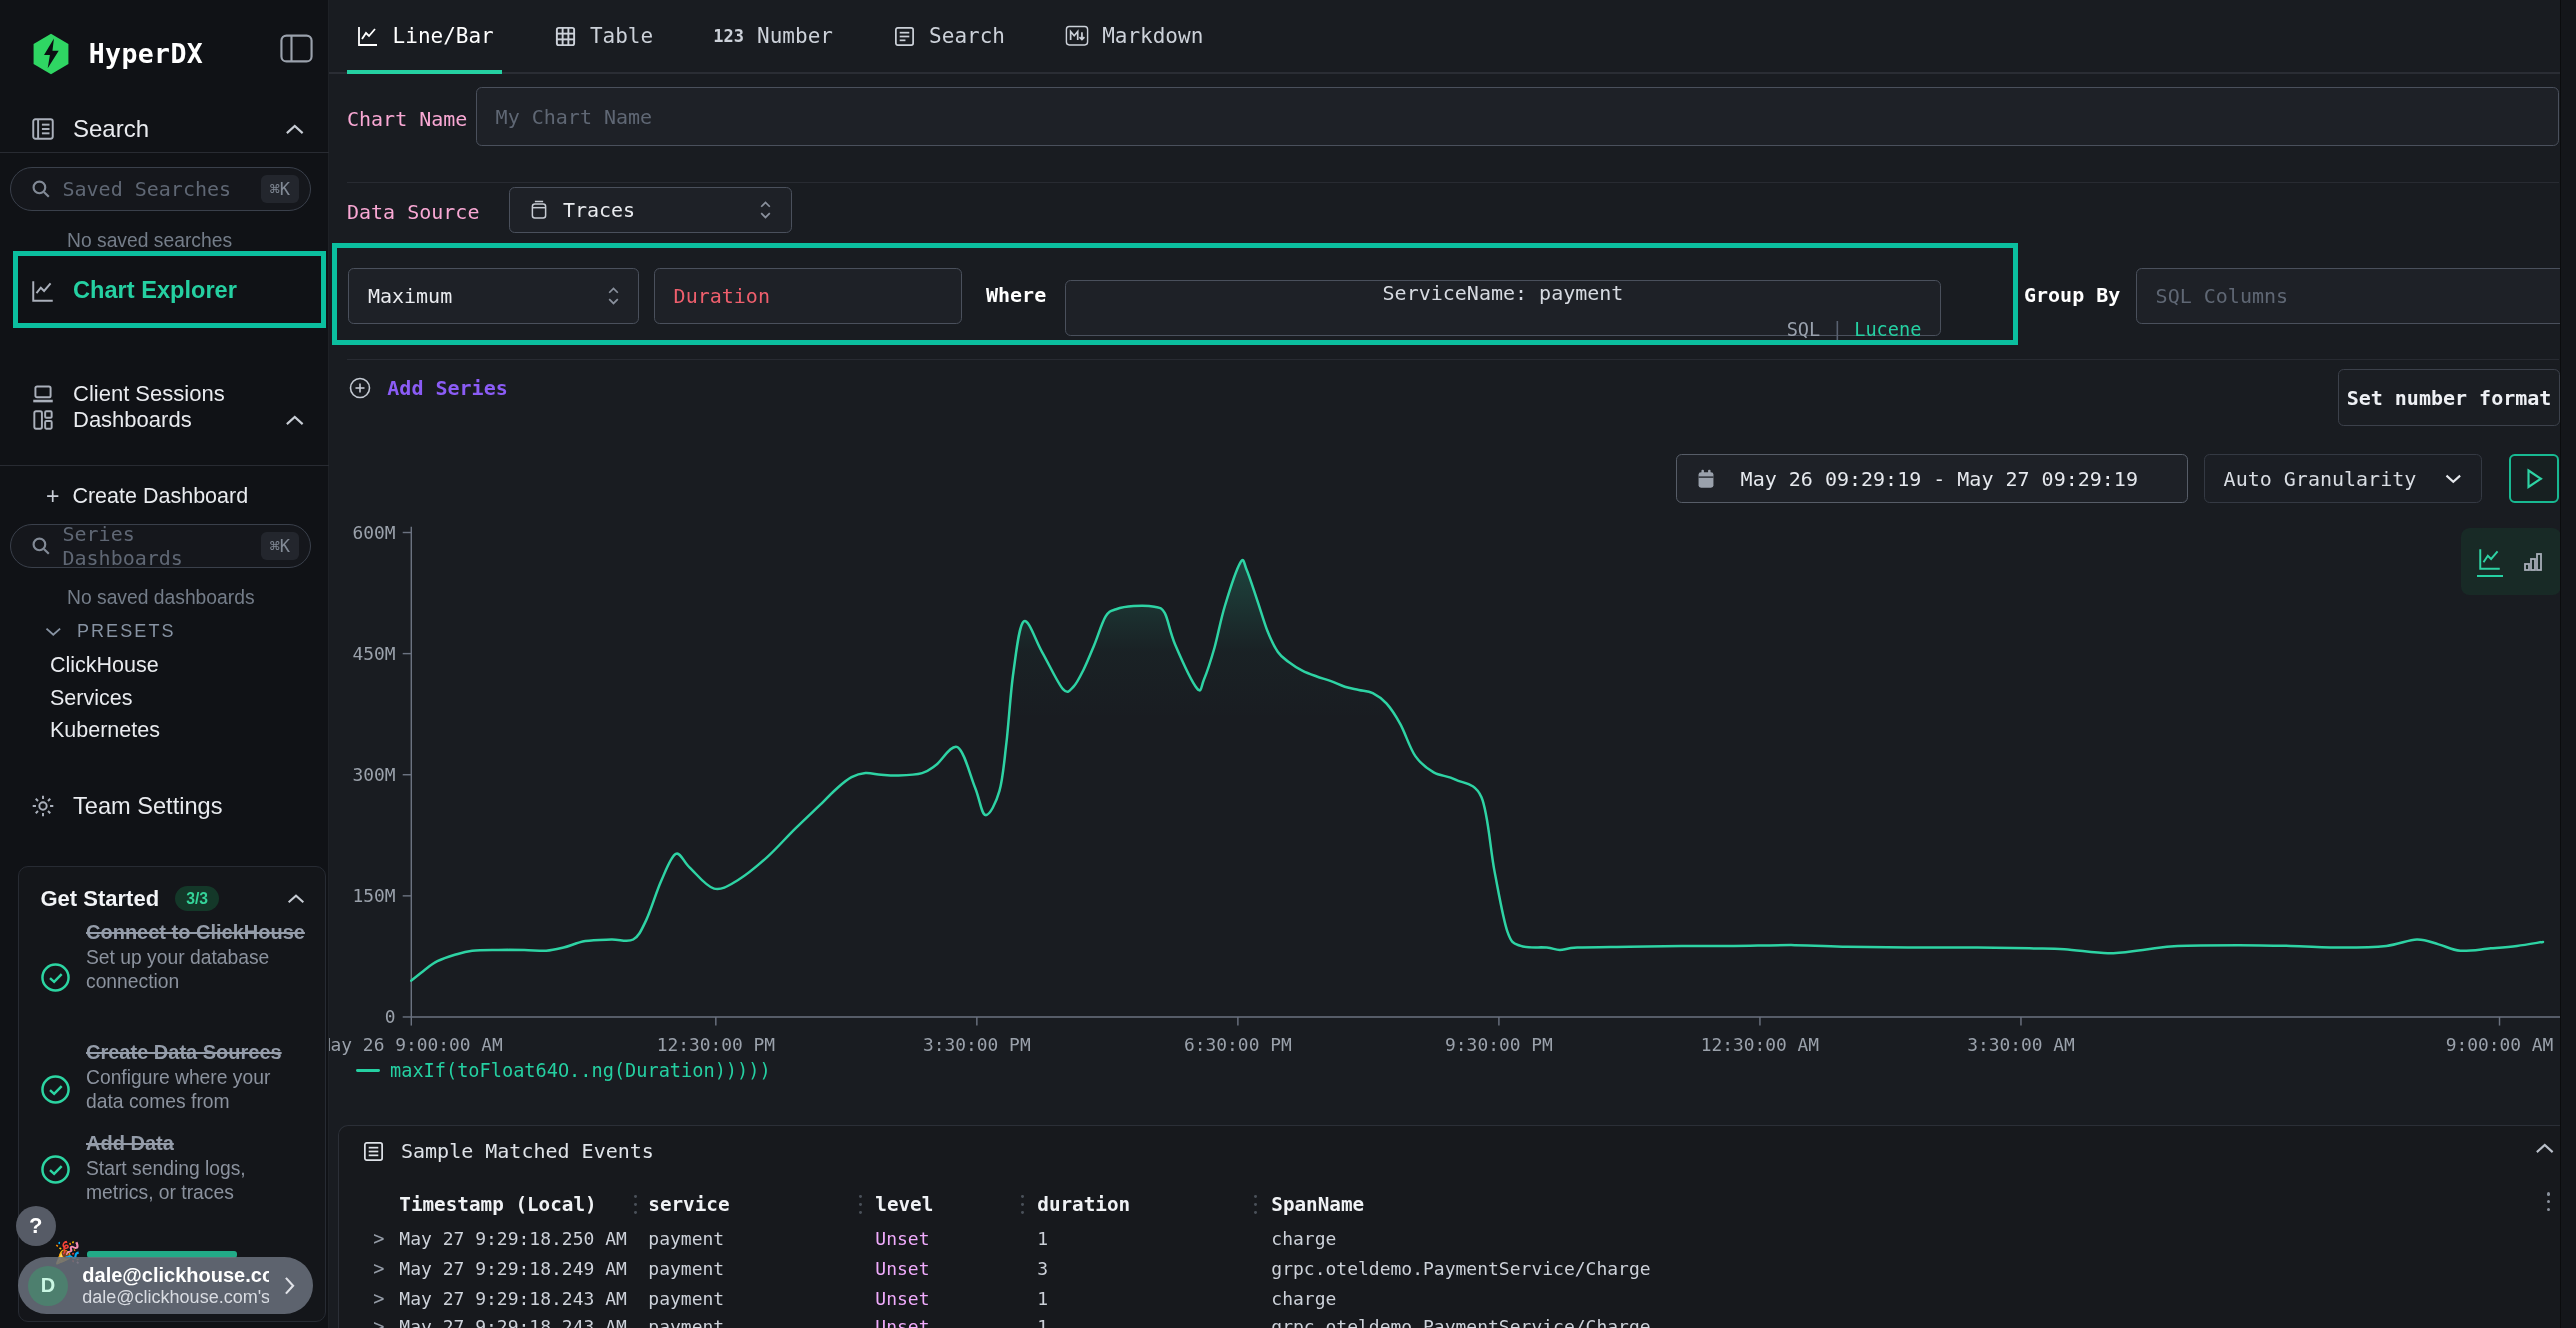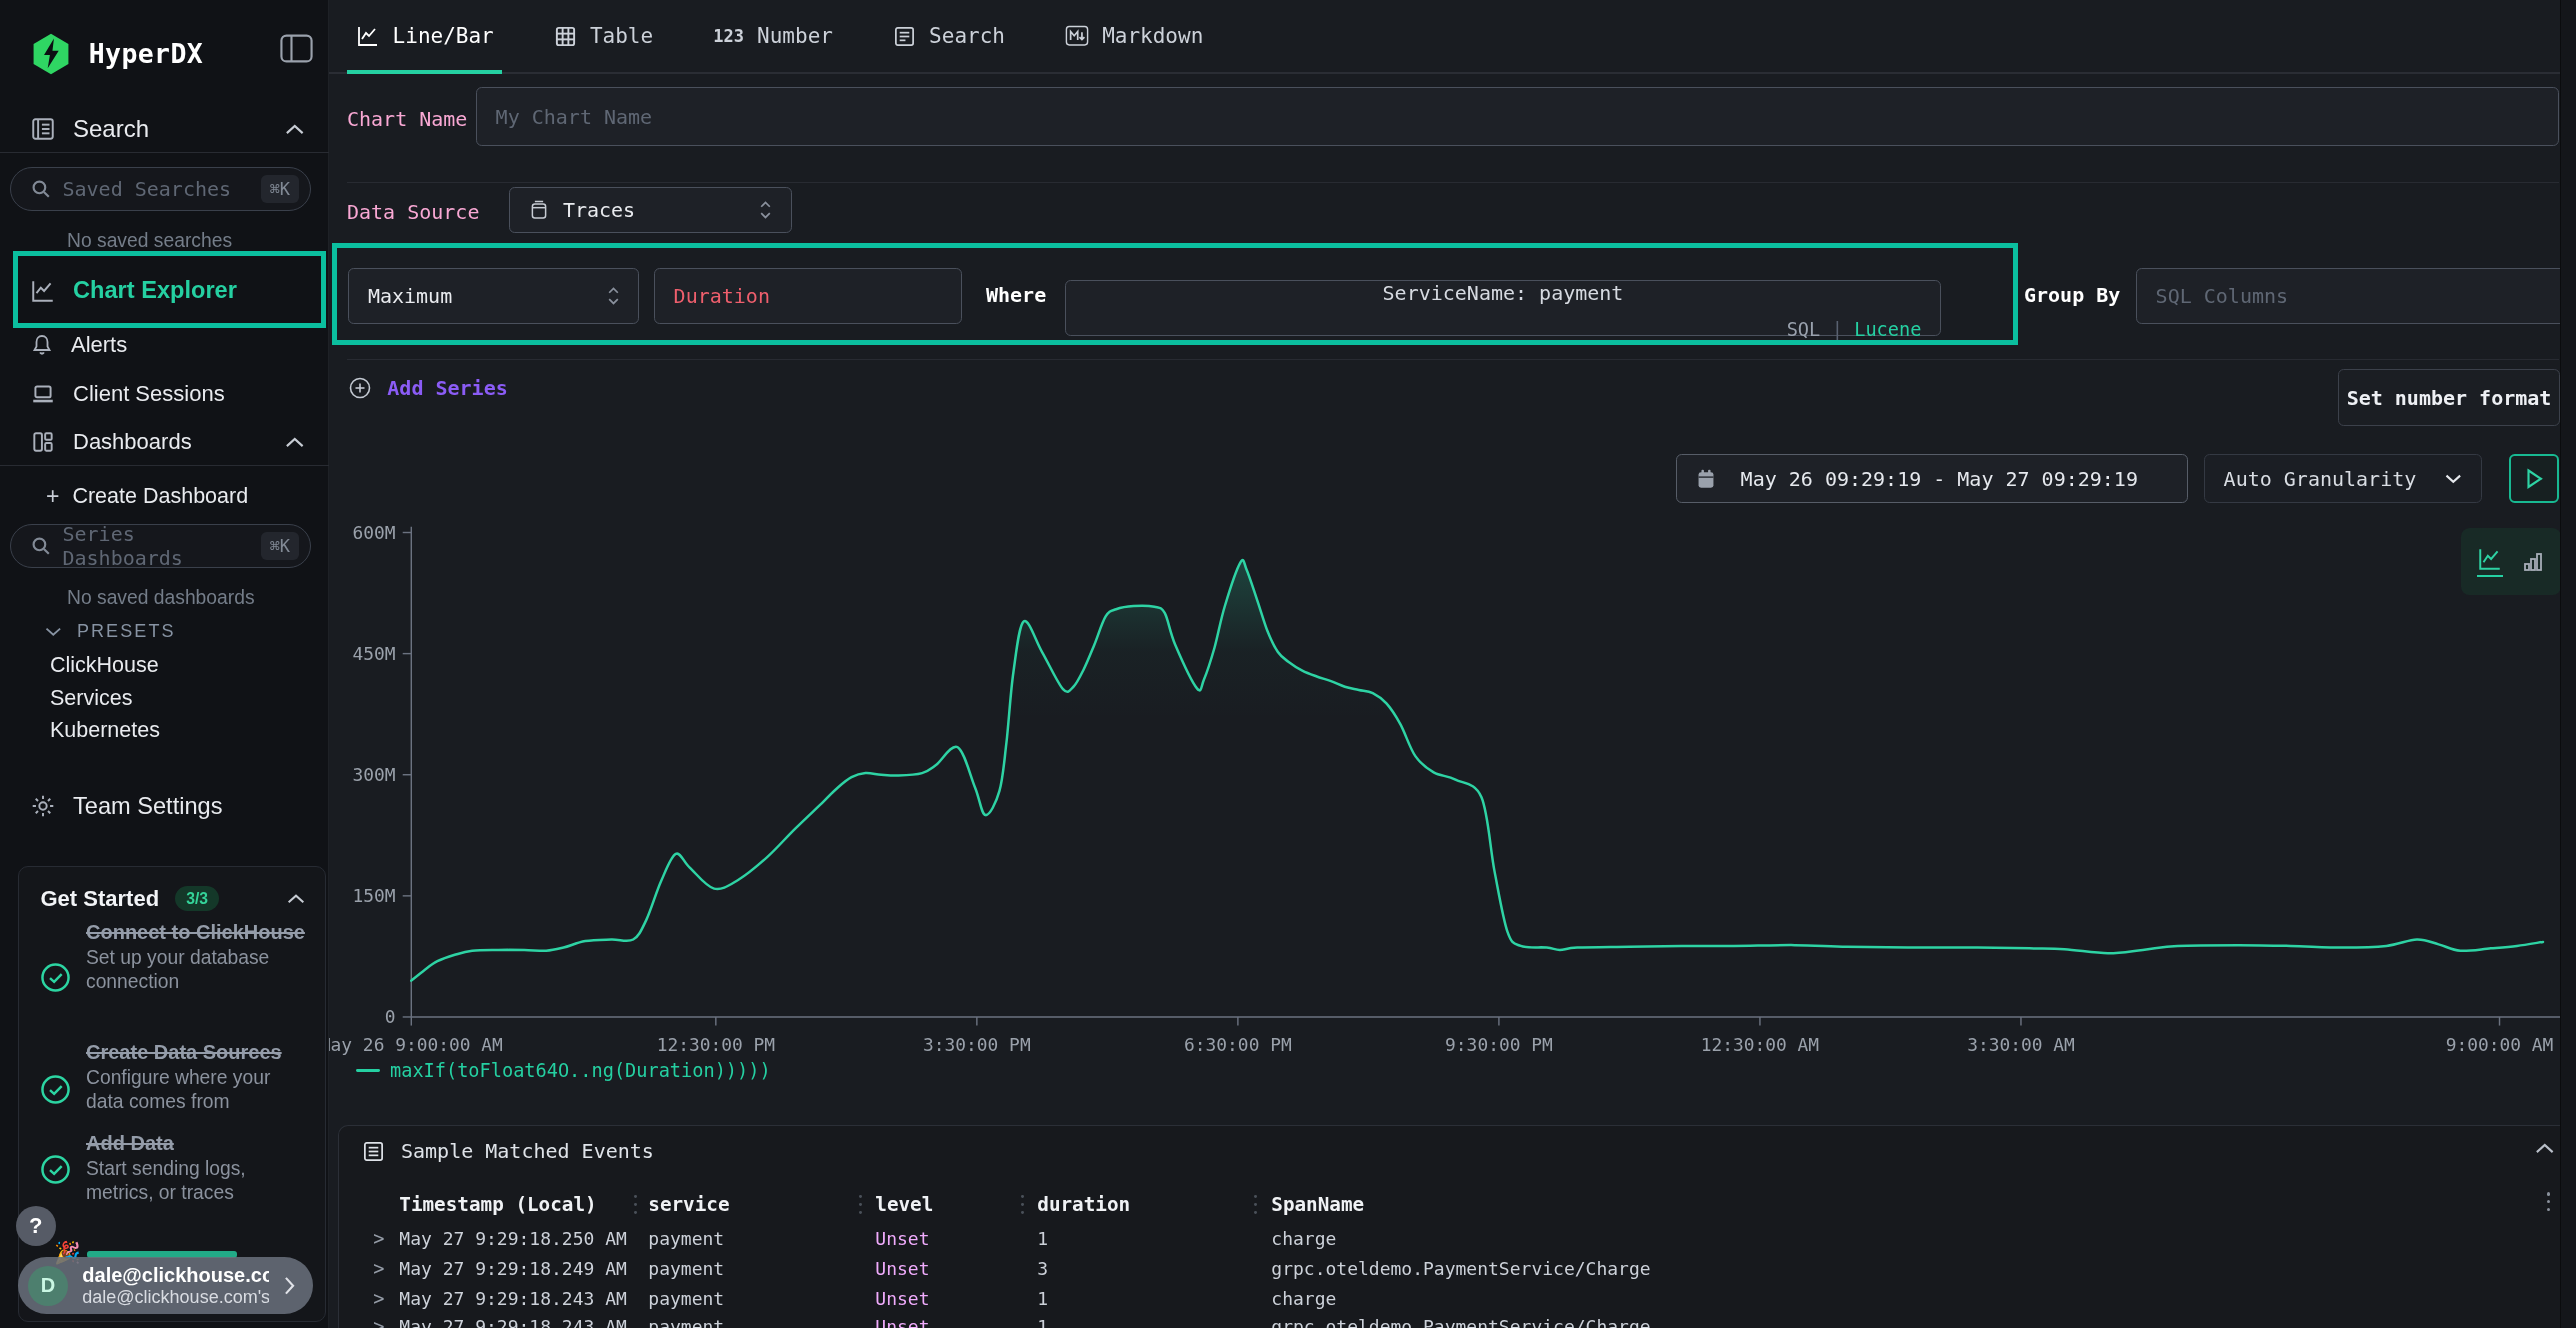--- a/index.html
+++ b/index.html
@@ -154,41 +154,32 @@
     <div class="side-row nav-item" style="top:262px;height:57px;">
       <span class="icon">
         <svg width="26" height="26" viewBox="0 0 24 24" fill="none" stroke="#aab0bb" stroke-width="1.8">
             <polyline points="3,3 3,21 21,21"></polyline>
             <polyline points="6,14 10,9 13,12 19,5"></polyline>
           </svg>
       </span>
       <span class="nav-label active-teal" style="font-size:23.6px;">Chart Explorer</span>
     </div>
 
-    <div class="side-row nav-item" style="top:322px;height:46px;">
-      <span class="icon">
-        <svg width="24" height="24" viewBox="0 0 24 24" fill="none" stroke="#aab0bb" stroke-width="1.8">
-            <path d="M12 3 C8.5 3 6.5 5.8 6.5 9 L6.5 13.5 L4.5 17 L19.5 17 L17.5 13.5 L17.5 9 C17.5 5.8 15.5 3 12 3 Z"></path>
-            <path d="M10 19.5 a2.2 2.2 0 0 0 4 0" fill="#aab0bb"></path>
-          </svg>
-      </span>
-      <span class="nav-label">Alerts</span>
-    </div>
 
     <div class="side-row nav-item" style="top:371px;height:46px;">
       <span class="icon">
         <svg width="26" height="26" viewBox="0 0 24 24" fill="none" stroke="#aab0bb" stroke-width="1.8">
             <rect x="5" y="5" width="14" height="10" rx="1.5"></rect>
             <path d="M3 18.5 L21 18.5" stroke-width="2.4"></path>
           </svg>
       </span>
       <span class="nav-label">Client Sessions</span>
     </div>
 
-    <div class="side-row nav-item" style="top:419px;height:46px;">
+    <div class="side-row nav-item" style="top:397px;height:46px;">
       <span class="icon">
         <svg width="26" height="26" viewBox="0 0 24 24" fill="none" stroke="#aab0bb" stroke-width="1.8">
             <rect x="4" y="4" width="7" height="16" rx="1.5"></rect>
             <rect x="14" y="4" width="6" height="6" rx="1"></rect>
             <rect x="14" y="13" width="6" height="7" rx="1"></rect>
           </svg>
       </span>
       <span class="nav-label">Dashboards</span>
       <span class="chev">
         <svg width="21.5" height="13" viewBox="0 0 30 18" fill="none" stroke="#c7ccd4" stroke-width="3">

